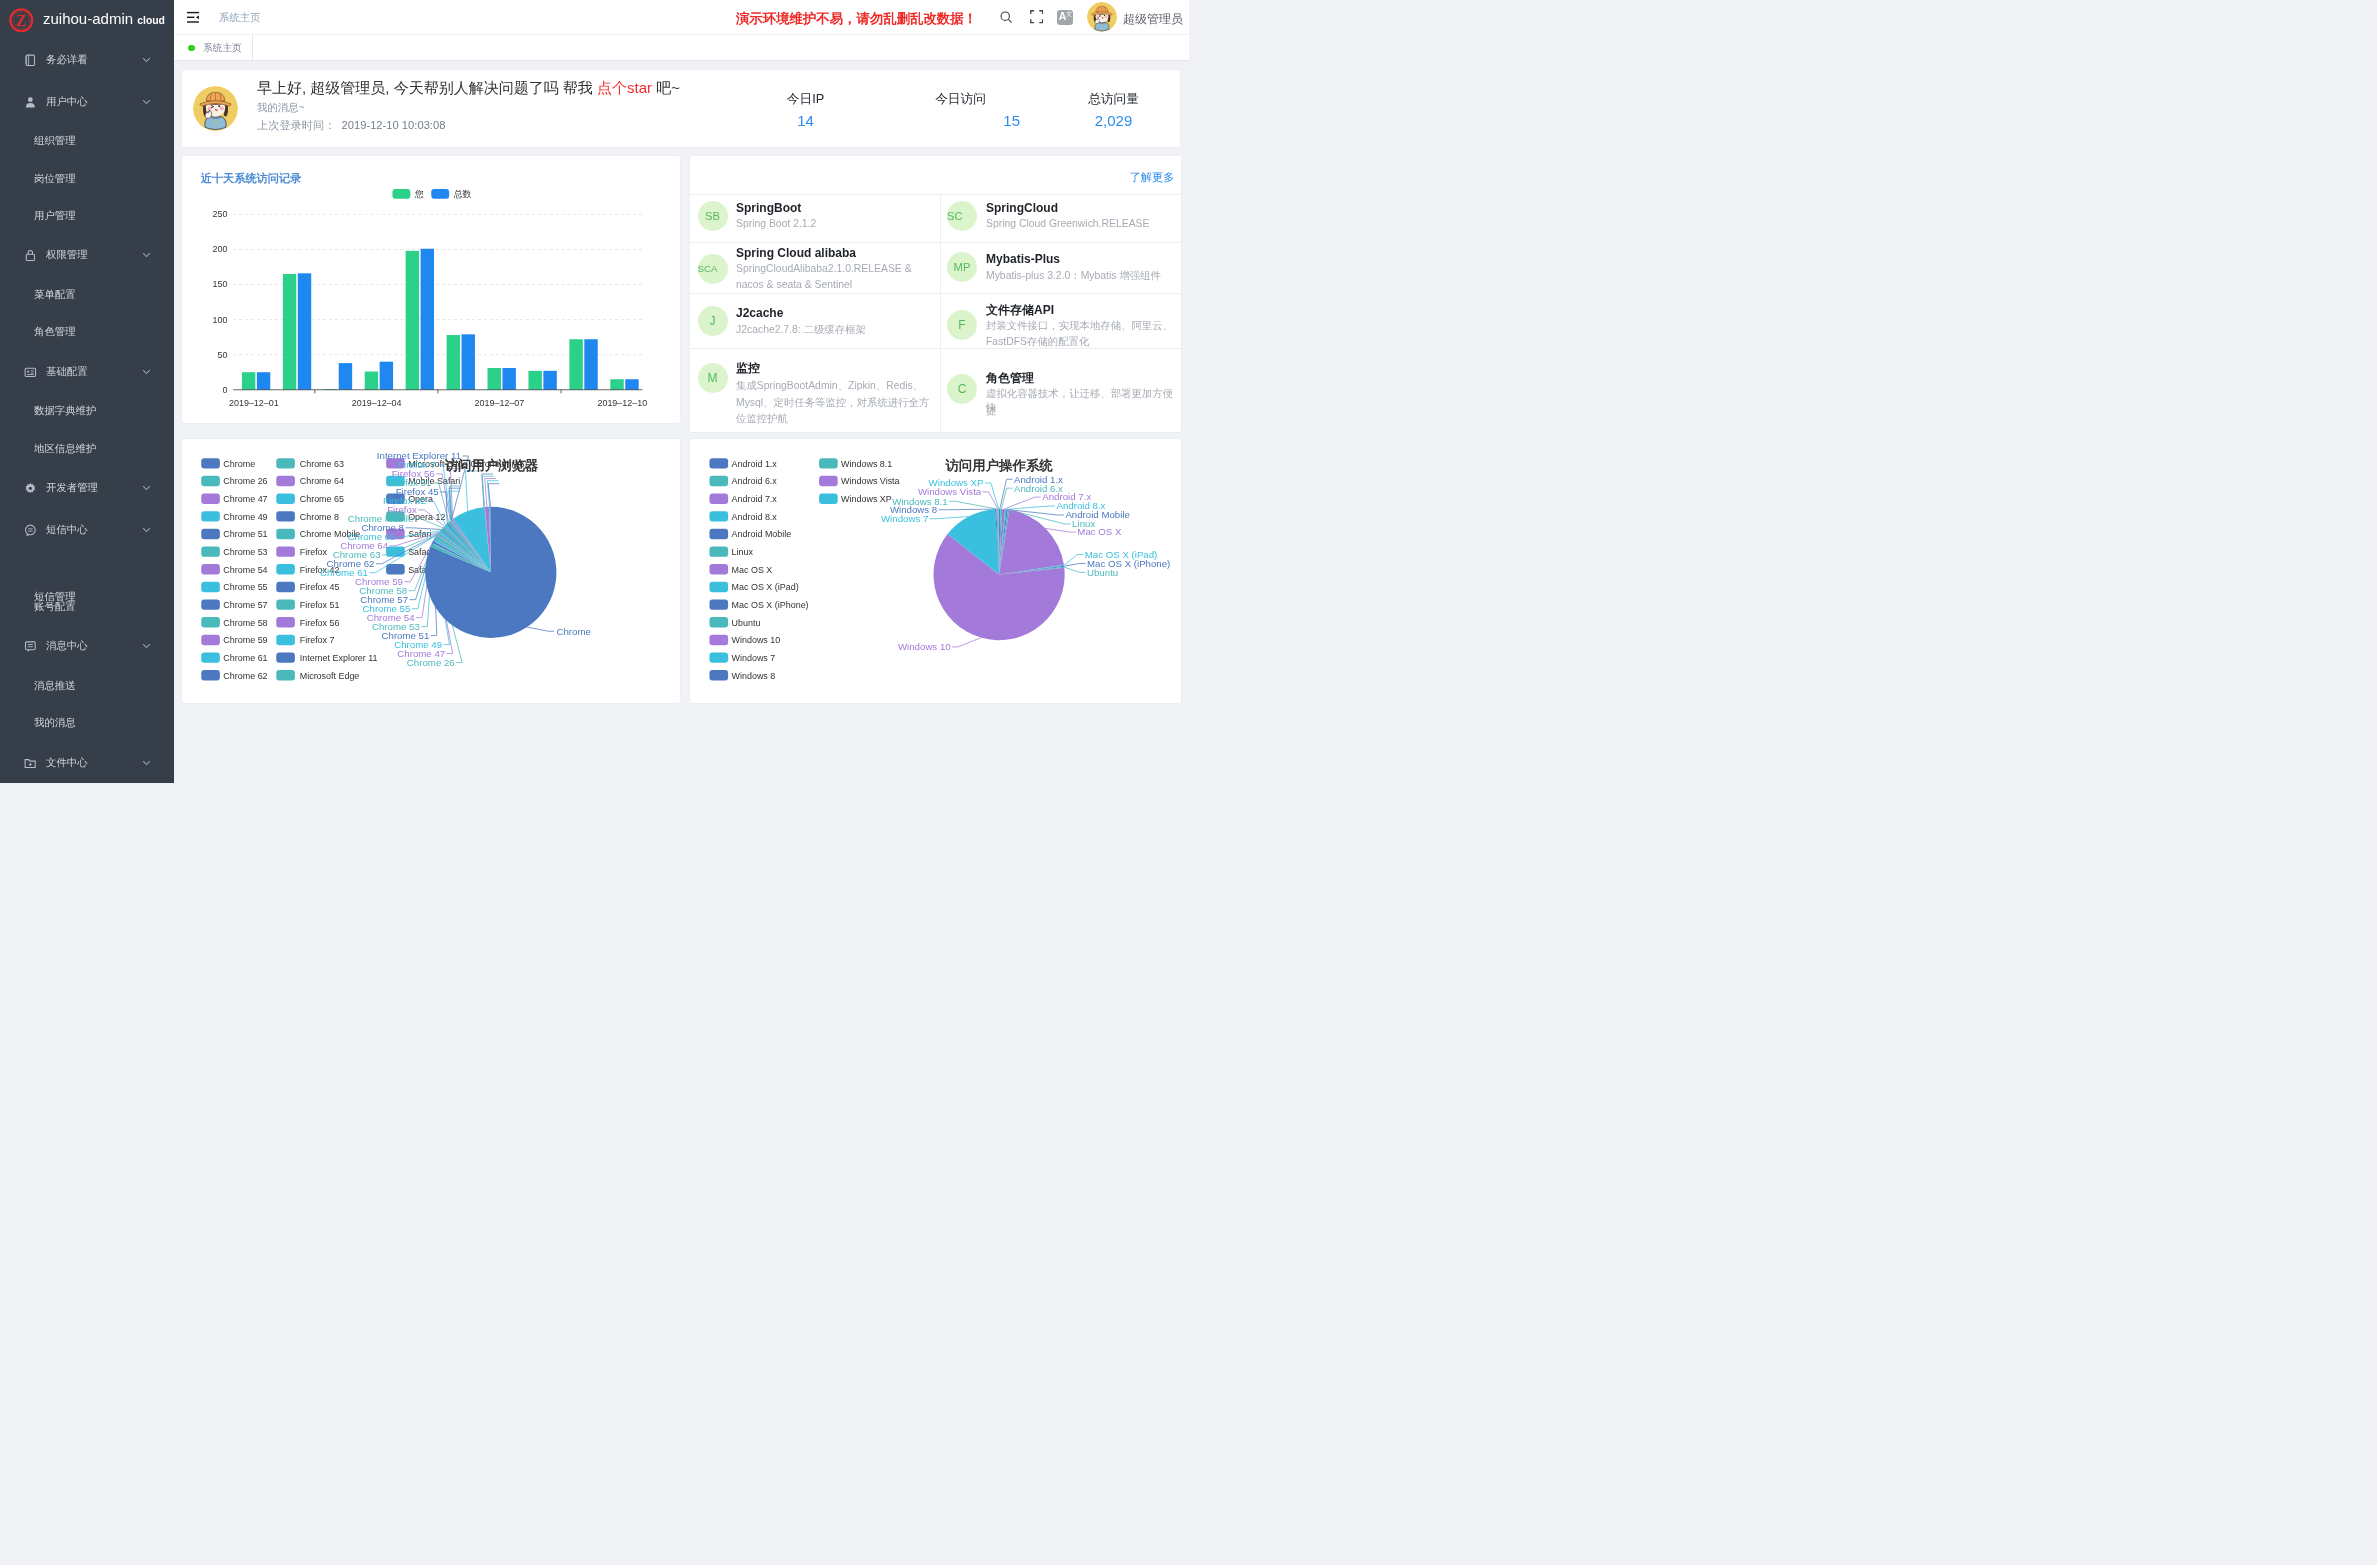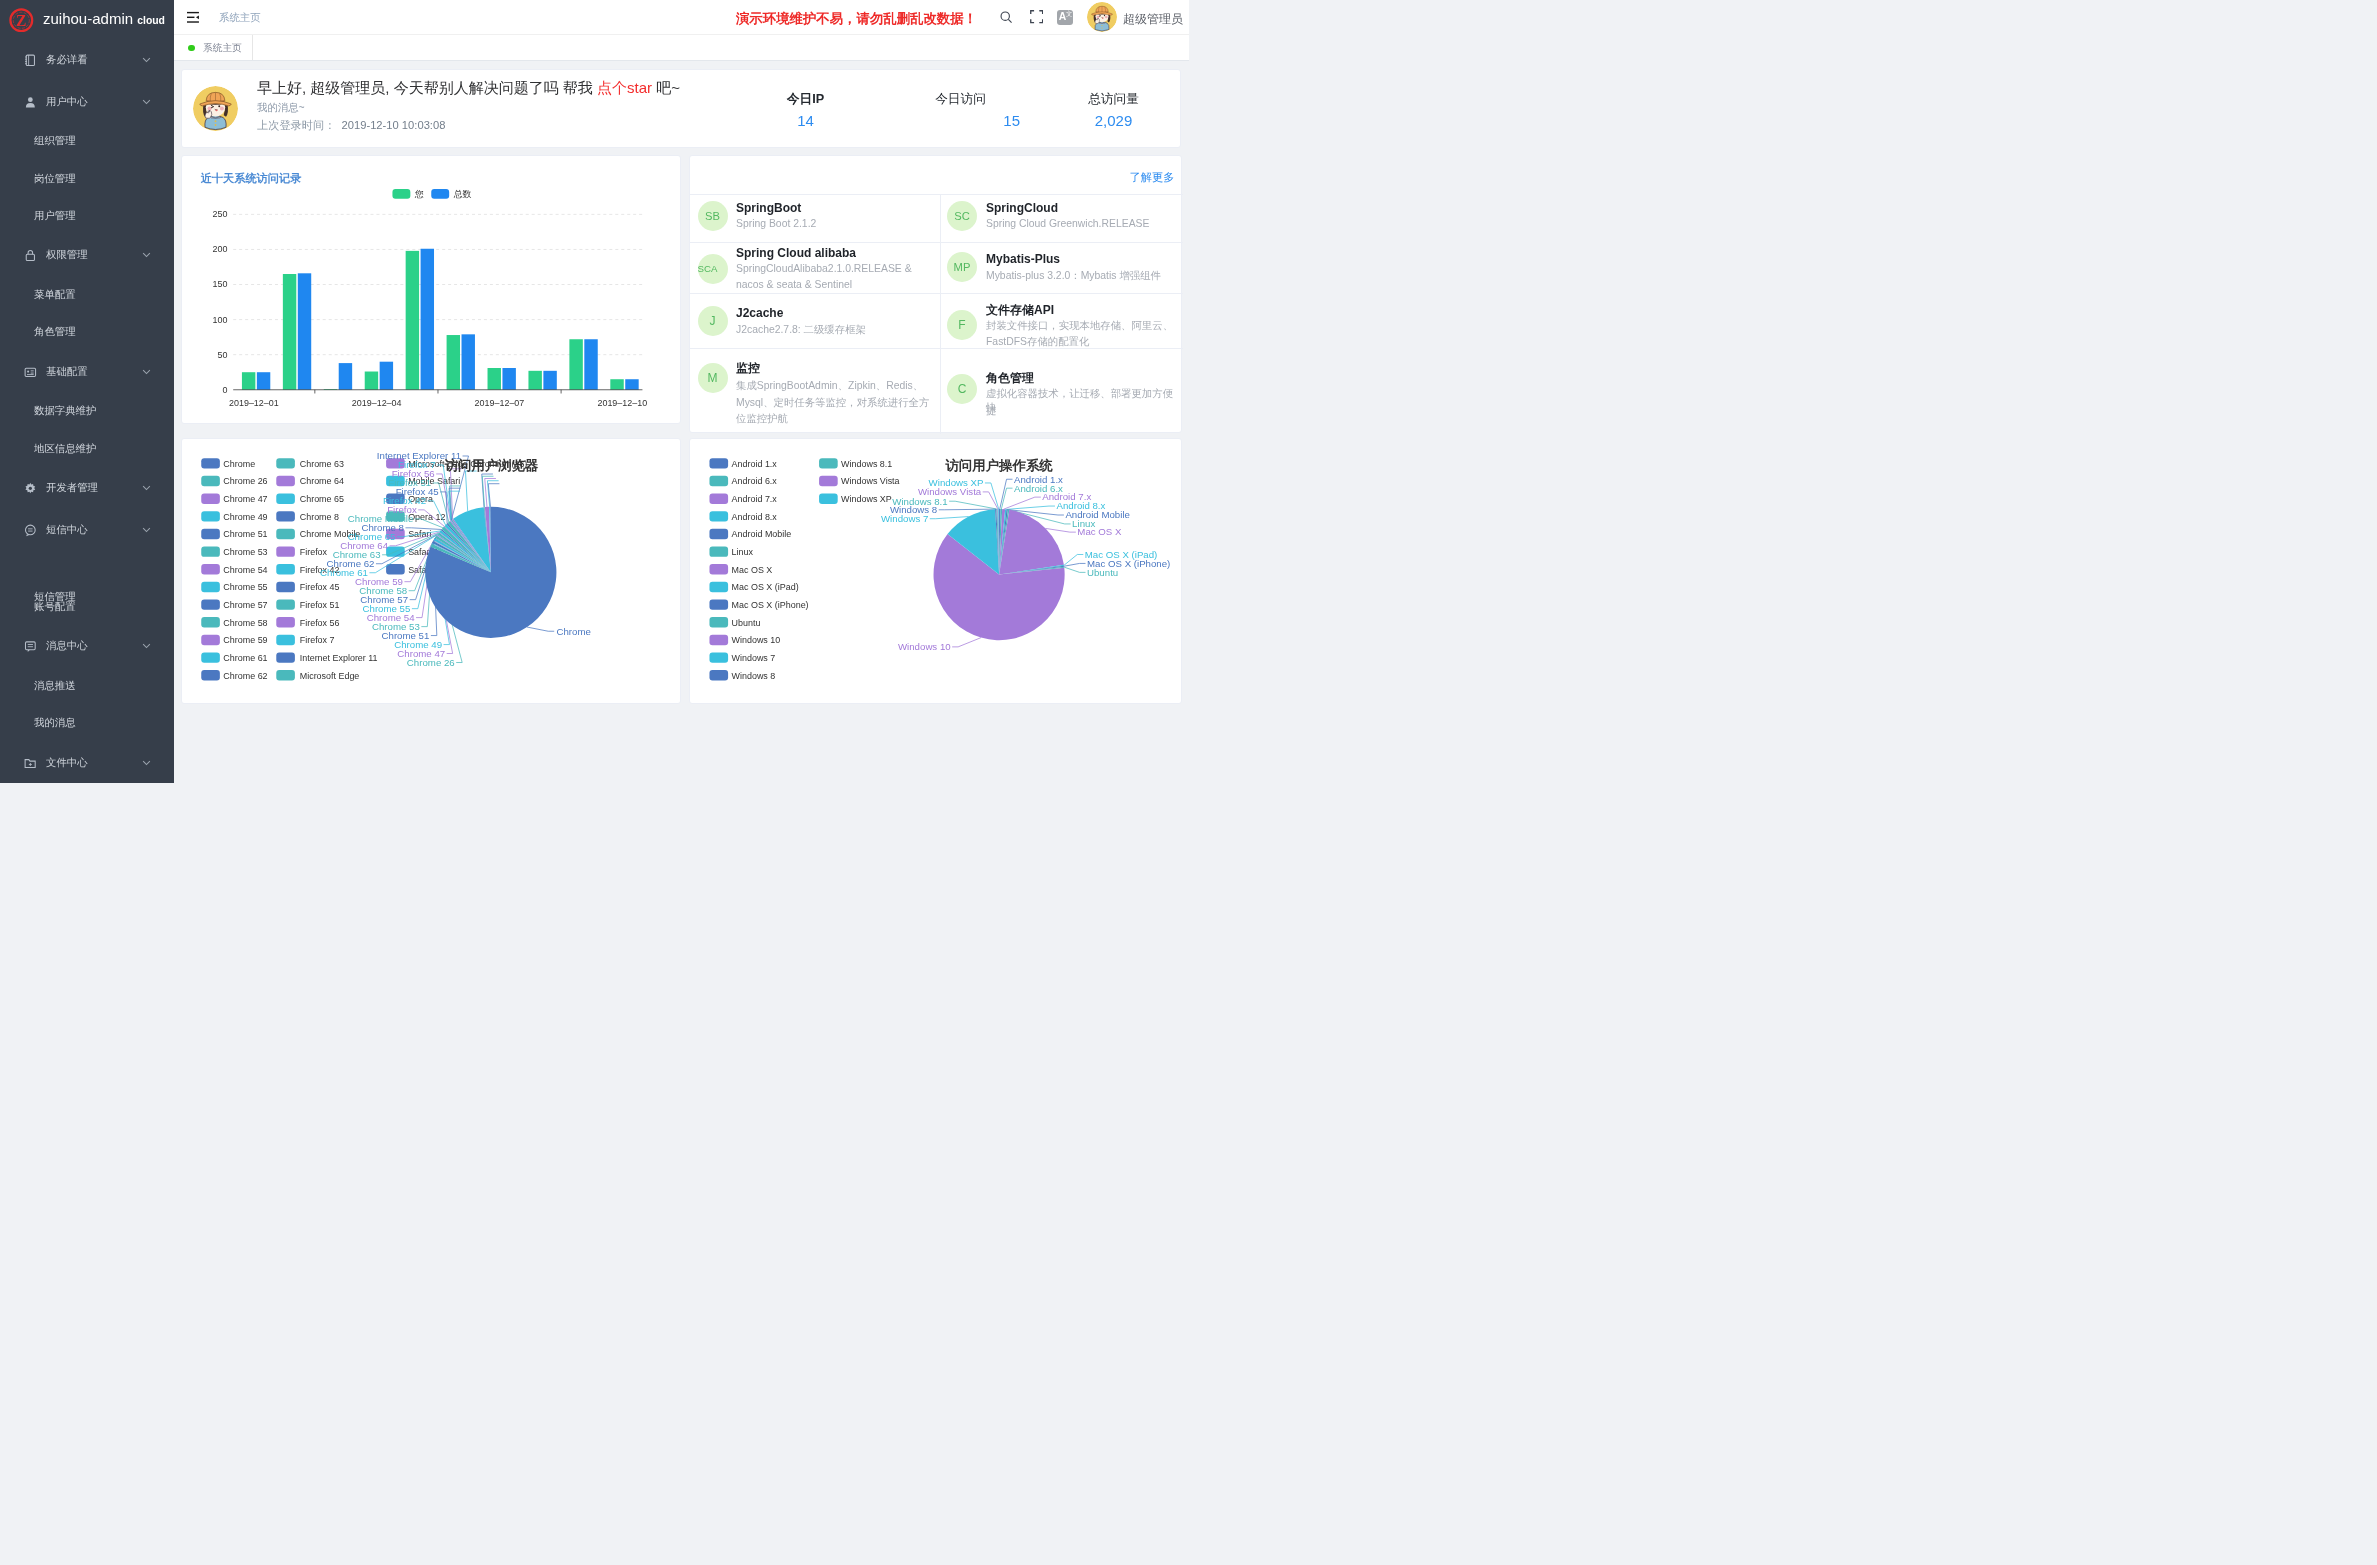--- a/index.html
+++ b/index.html
@@ -189,21 +189,21 @@
         <circle cx="38.5" cy="30" r="2.7" fill="#f0b3b9"></circle>
 <path d="M24.5 26 l3 1.5 l-3 1.5" fill="none" stroke="#3a2a24" stroke-width="1.3" stroke-linecap="round"></path>
 <circle cx="35" cy="27" r="1.3" fill="#3a2a24"></circle>
 <path d="M29 31 q1.5 1.5 3.5 0.5" fill="none" stroke="#3a2a24" stroke-width="0.9"></path>
 <path d="M29.5 31.5 q1.5 3.5 3.5 1 q0 -2 -3.5 -1z" fill="#e06a6a"></path>
 <path d="M20 43 q-4 1 -4 -3 q0 -3 2.5 -5 l2 1 l-0.5 -3 l2 1.5 l0 -2.5 l2.5 2.5 q1.5 4 -1 7 q-1.5 2 -3.5 1.5z" fill="#fbf0e4" stroke="#3d3144" stroke-width="0.8"></path>
 </svg></div>
     <div class="abs" style="left:75px;top:77px;font-size:15px;color:#303133;top:9px">早上好, 超级管理员, 今天帮别人解决问题了吗 帮我 <span style="color:#f32d2d">点个star</span> 吧~</div>
     <div class="abs" style="left:75px;top:31px;font-size:10.4px;color:#8c98a8">我的消息~</div>
     <div class="abs" style="left:75px;top:48px;font-size:11.2px;color:#8e9aa7">上次登录时间： &nbsp;<span style="color:#747f8c">2019-12-10 10:03:08</span></div>
-    <div class="abs" style="left:564px;top:21px;width:119px;text-align:center;font-size:12.7px;font-weight:700;color:#24292f">今日IP</div>
+    <div class="abs" style="left:564px;top:21px;width:119px;text-align:center;font-size:12.7px;font-weight:400;color:#24292f">今日IP</div>
     <div class="abs" style="left:564px;top:42px;width:119px;text-align:center;font-size:15px;color:#2d8cf0">14</div>
     <div class="abs" style="left:719px;top:21px;width:119px;text-align:center;font-size:12.7px;font-weight:500;color:#24292f">今日访问</div>
     <div class="abs" style="left:719px;top:42px;width:119px;text-align:right;font-size:15px;color:#2d8cf0">15</div>
     <div class="abs" style="left:872px;top:21px;width:119px;text-align:center;font-size:12.7px;font-weight:500;color:#24292f">总访问量</div>
     <div class="abs" style="left:872px;top:42px;width:119px;text-align:center;font-size:15px;color:#2d8cf0">2,029</div>
   </div>
 <div class="card" style="left:181px;top:155px;width:500px;height:269px"><svg width="500" height="269" viewBox="0 0 670 360" font-family="Liberation Sans, sans-serif">
       <text x="25" y="34" font-size="15" font-weight="bold" fill="#4a8ad4">近十天系统访问记录</text>
       <rect x="282" y="44" width="24" height="13" rx="4" fill="#2bd189"></rect>
       <text x="312" y="55" font-size="12" fill="#333">您</text>
@@ -252,21 +252,21 @@
 <div class="card" style="left:689px;top:155px;width:493px;height:278px">
     <div class="abs" style="right:6.7px;top:14px;font-size:11.2px;color:#2d8cf0">了解更多</div>
     <div class="abs" style="left:0;top:38px;width:493px;border-top:0.7px solid #ebeef5"></div>
     <div class="abs" style="left:0;top:86px;width:493px;border-top:0.7px solid #ebeef5"></div>
     <div class="abs" style="left:0;top:137px;width:493px;border-top:0.7px solid #ebeef5"></div>
     <div class="abs" style="left:0;top:192px;width:493px;border-top:0.7px solid #ebeef5"></div>
     <div class="abs" style="left:250px;top:38px;height:240px;border-left:0.7px solid #ebeef5"></div>
     <div class="abs" style="left:7.5px;top:45px;width:30px;height:30px;border-radius:50%;background:#dcf4cc;color:#53b860;font-size:11.2px;line-height:30px;text-align:center">SB</div>
     <div class="abs" style="left:46px;top:45px;font-size:12px;font-weight:bold;color:#1f2329">SpringBoot</div>
     <div class="abs" style="left:46px;top:62px;font-size:10.4px;color:#a6abb3">Spring Boot 2.1.2</div>
-    <div class="abs" style="left:257px;top:45px;width:30px;height:30px;border-radius:50%;background:#dcf4cc;color:#53b860;font-size:11.2px;line-height:30px;text-align:center">SC</div>
+    <div class="abs" style="left:257px;top:45px;width:30px;height:30px;border-radius:50%;background:#dcf4cc;color:#53b860;font-size:11.2px;line-height:30px;">SC</div>
     <div class="abs" style="left:296px;top:45px;font-size:12px;font-weight:bold;color:#1f2329">SpringCloud</div>
     <div class="abs" style="left:296px;top:62px;font-size:10.4px;color:#a6abb3">Spring Cloud Greenwich.RELEASE</div>
     <div class="abs" style="left:7.5px;top:98px;width:30px;height:30px;border-radius:50%;background:#dcf4cc;color:#53b860;font-size:9.7px;line-height:30px;text-align:left">SCA</div>
     <div class="abs" style="left:46px;top:90px;font-size:12px;font-weight:bold;color:#1f2329">Spring Cloud alibaba</div>
     <div class="abs" style="left:46px;top:107px;font-size:10.4px;color:#a6abb3">SpringCloudAlibaba2.1.0.RELEASE &amp;</div>
     <div class="abs" style="left:46px;top:123px;font-size:10.4px;color:#a6abb3">nacos &amp; seata &amp; Sentinel</div>
     <div class="abs" style="left:257px;top:96px;width:30px;height:30px;border-radius:50%;background:#dcf4cc;color:#53b860;font-size:11.2px;line-height:30px;text-align:center">MP</div>
     <div class="abs" style="left:296px;top:96px;font-size:12px;font-weight:bold;color:#1f2329">Mybatis-Plus</div>
     <div class="abs" style="left:296px;top:113px;font-size:10.4px;color:#a6abb3">Mybatis-plus 3.2.0：Mybatis 增强组件</div>
     <div class="abs" style="left:7.5px;top:150px;width:30px;height:30px;border-radius:50%;background:#dcf4cc;color:#53b860;font-size:12px;line-height:30px;text-align:center">J</div>

